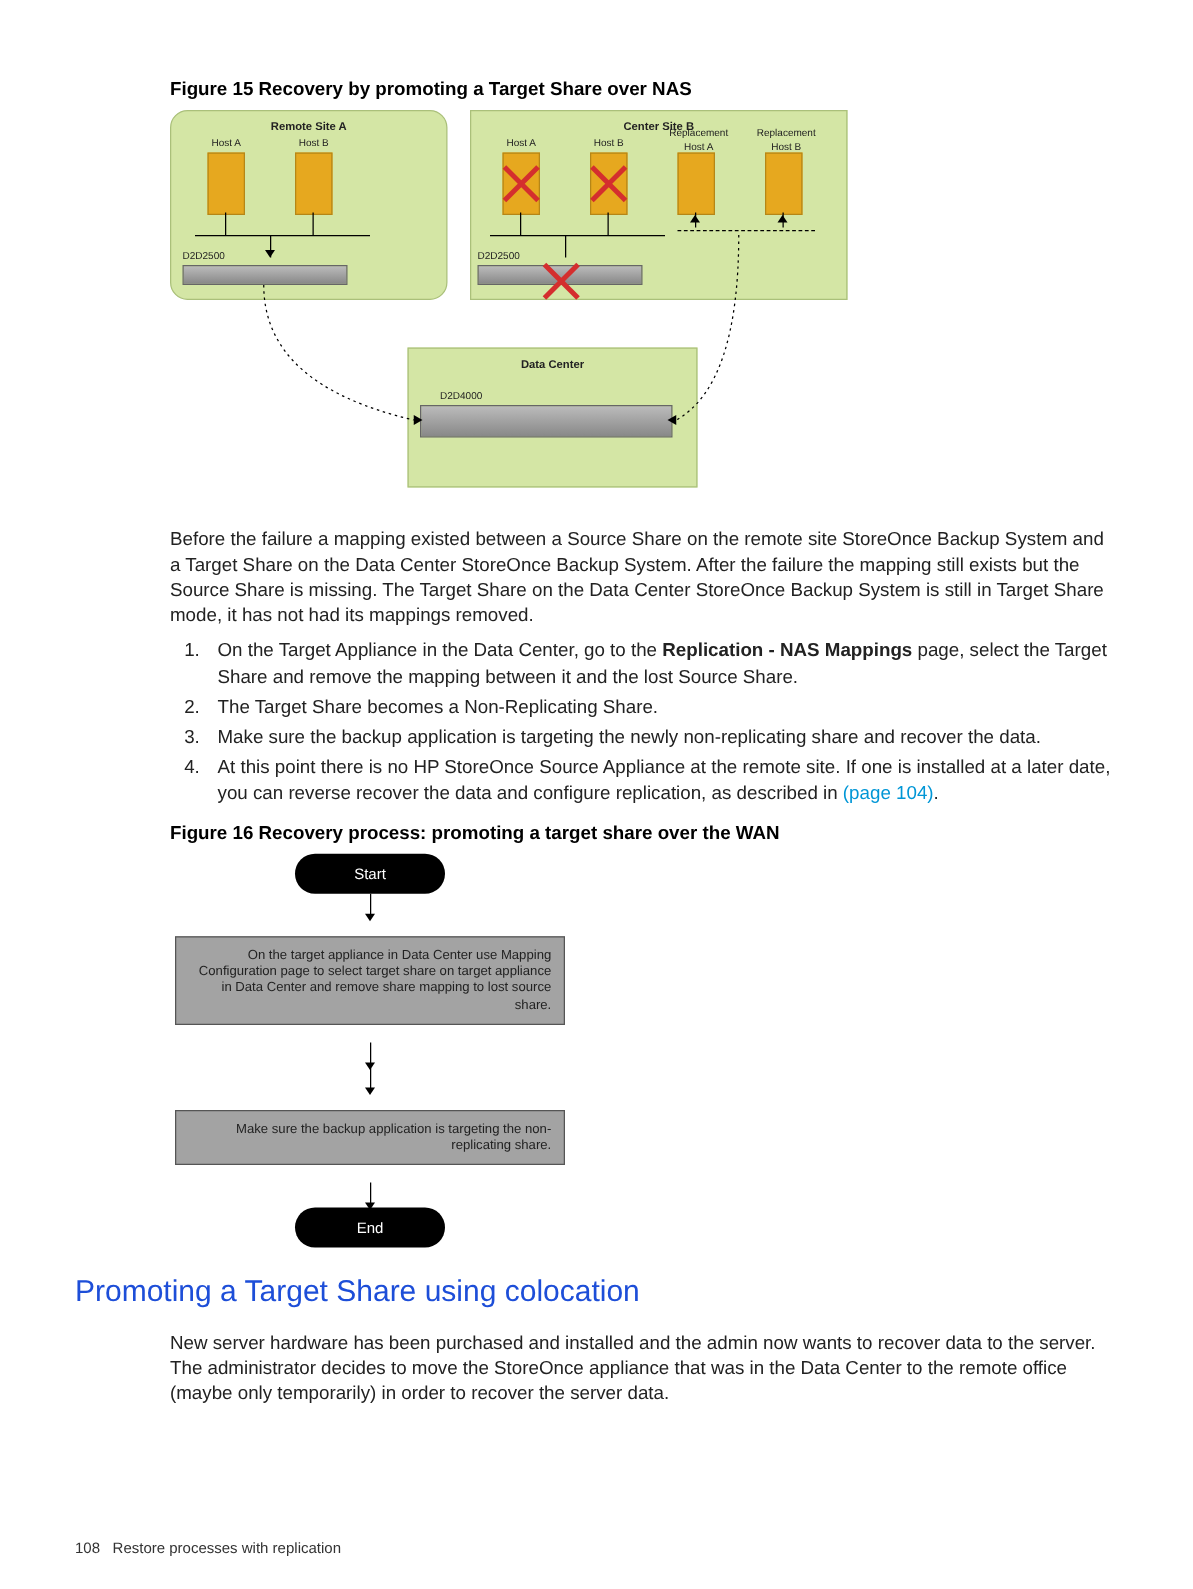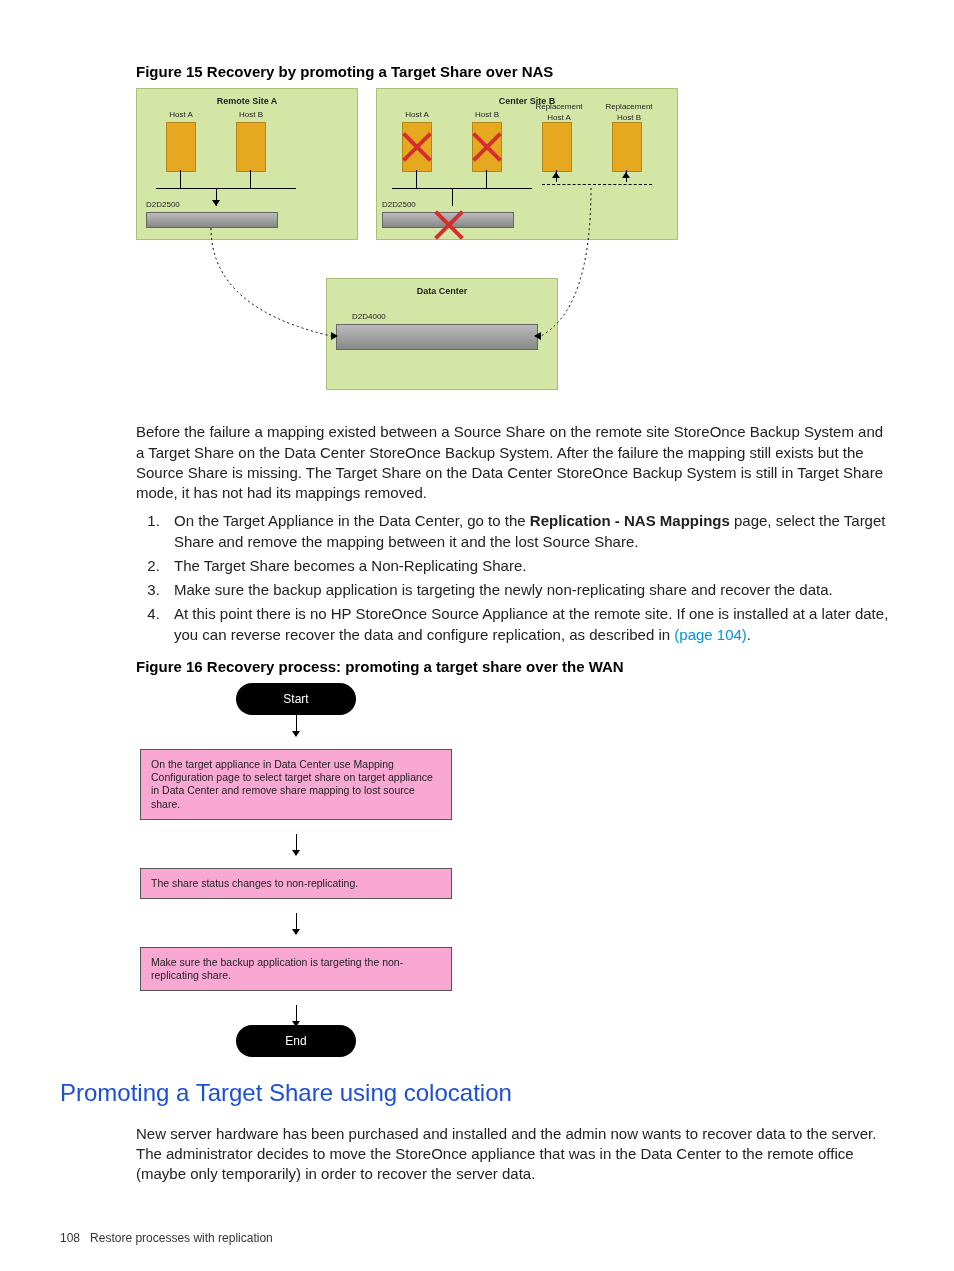--- a/index.html
+++ b/index.html
@@ -49,21 +49,21 @@
     width: 600px;
     height: 320px;
     position: relative;
     font-size: 9px;
   }
   .site-box {
     position: absolute;
     background: #d4e6a5;
     border: 1px solid #aac07a;
   }
-  .siteA { left: 0; top: 0; width: 220px; height: 150px; }
+  .siteA { left: 0; top: 0; width: 220px; height: 150px; border-radius: 14px; }
   .siteB { left: 240px; top: 0; width: 300px; height: 150px; }
   .dc    { left: 190px; top: 190px; width: 230px; height: 110px; }
   .box-title { font-weight: bold; font-size: 9px; text-align: center; padding-top: 6px; }
   .host-label { position: absolute; font-size: 8px; text-align: center; width: 30px; }
   .host-rect {
     position: absolute;
     width: 28px; height: 48px;
     background: #e6a81f;
     border: 1px solid #b58617;
   }
@@ -115,23 +115,23 @@
     margin: 0 auto;
     background: #000;
     color: #fff;
     text-align: center;
     font-size: 12px;
     padding: 8px 0;
     border-radius: 16px;
   }
   .flow-box {
     border: 1px solid #555;
-    background: #f9a8d4;
+    background: #a3a3a3;
     font-size: 10.5px;
-    text-align: left;
+    text-align: right;
     padding: 8px 10px;
     margin: 14px auto;
     width: 290px;
     line-height: 1.25;
   }
   .flow-arrow {
     width: 0; margin: 0 auto;
     position: relative;
     height: 20px;
   }
@@ -224,21 +224,20 @@
   <li><span>At this point there is no HP StoreOnce Source Appliance at the remote site. If one is installed at a later date, you can reverse recover the data and configure replication, as described in </span><span class="link">(page 104)</span><span>.</span></li>
 </ol>
 
 <div class="fig-caption">Figure 16 Recovery process: promoting a target share over the WAN</div>
 
 <div class="flowchart">
   <div class="flow-term">Start</div>
   <div class="flow-arrow"></div>
   <div class="flow-box">On the target appliance in Data Center use Mapping Configuration page to select target share on target appliance in Data Center and remove share mapping to lost source share.</div>
   <div class="flow-arrow"></div>
-  <div class="flow-box">The share status changes to non-replicating.</div>
   <div class="flow-arrow"></div>
   <div class="flow-box">Make sure the backup application is targeting the non-replicating share.</div>
   <div class="flow-arrow"></div>
   <div class="flow-term">End</div>
 </div>
 
 <h2 class="section">Promoting a Target Share using colocation</h2>
 <div class="para">New server hardware has been purchased and installed and the admin now wants to recover data to the server. The administrator decides to move the StoreOnce appliance that was in the Data Center to the remote office (maybe only temporarily) in order to recover the server data.</div>
 
 <div class="footer">

